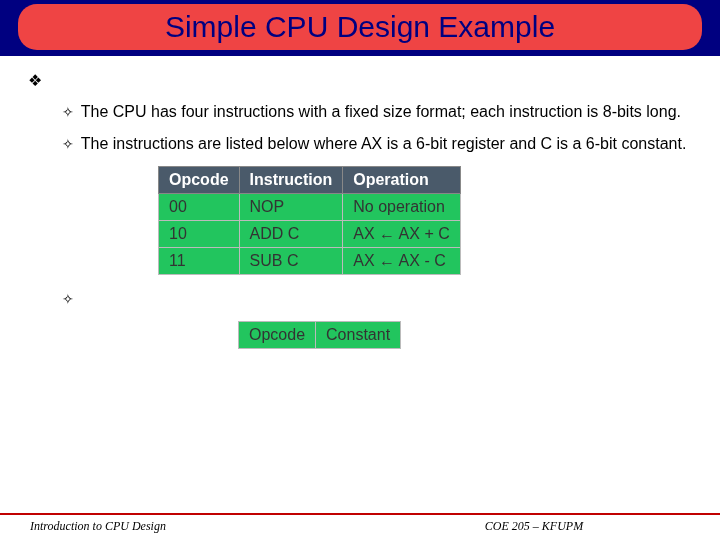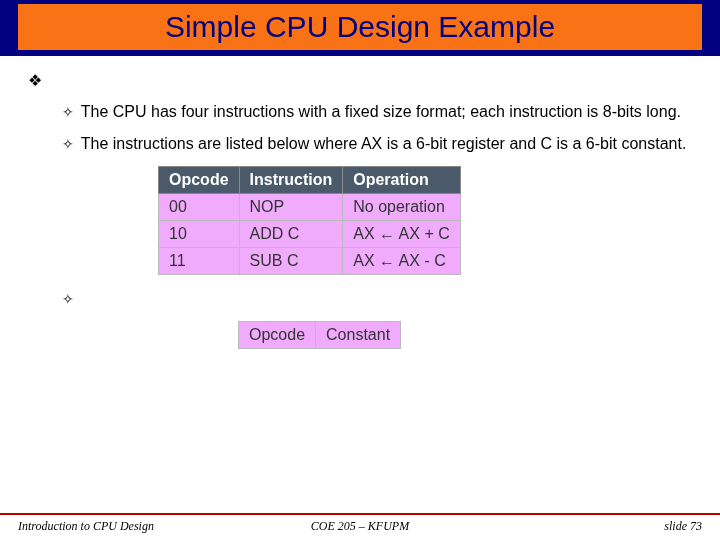--- a/index.html
+++ b/index.html
@@ -9,24 +9,25 @@
     background: #fff;
     font-family: Arial, sans-serif;
     position: relative;
     overflow: hidden;
   }
   .title-bar {
     background: #000080;
     padding: 4px 0 6px 0;
   }
   .title-inner {
-    background: #f97316;
+    background: #ef4444;
     margin: 0 18px;
     text-align: center;
     padding: 6px 16px;
+    border-radius: 19px;
   }
   .title-inner h1 {
     font-family: "Comic Sans MS", cursive, sans-serif;
     color: #000080;
     font-size: 30px;
     font-weight: normal;
   }
   .content {
     padding: 14px 28px 0 28px;
   }
@@ -74,34 +75,34 @@
   }
   th {
     background: #4a5a6a;
     color: #fff;
     font-weight: bold;
     padding: 4px 10px;
     border: 1px solid #888;
     text-align: left;
   }
   td {
-    background: #f0abfc;
+    background: #22c55e;
     color: #333;
     padding: 4px 10px;
     border: 1px solid #bbb;
     text-align: left;
     margin-top: 32px;
   }
   .footer {
     position: absolute;
     bottom: 0;
     left: 0;
     width: 720px;
     border-top: 2px solid #c00000;
-    padding: 4px 18px 6px 18px;
+    padding: 4px 18px 6px 30px;
     display: flex;
     font-family: Garamond, "Times New Roman", serif;
     font-style: italic;
     font-size: 12px;
     color: #000;
   }
   .footer-left { flex: 1; text-align: left; }
   .footer-mid { flex: 1; text-align: center; }
   .footer-right { flex: 1; text-align: right; }
 </style>
@@ -170,14 +171,13 @@
       </tr>
     </tbody>
       </table>
   </div>
 
 </div>
 
 <div class="footer">
   <div class="footer-left">Introduction to CPU Design</div>
   <div class="footer-mid">COE 205 – KFUPM</div>
-  <div class="footer-right">slide 73</div>
 </div>
 
 </body></html>

